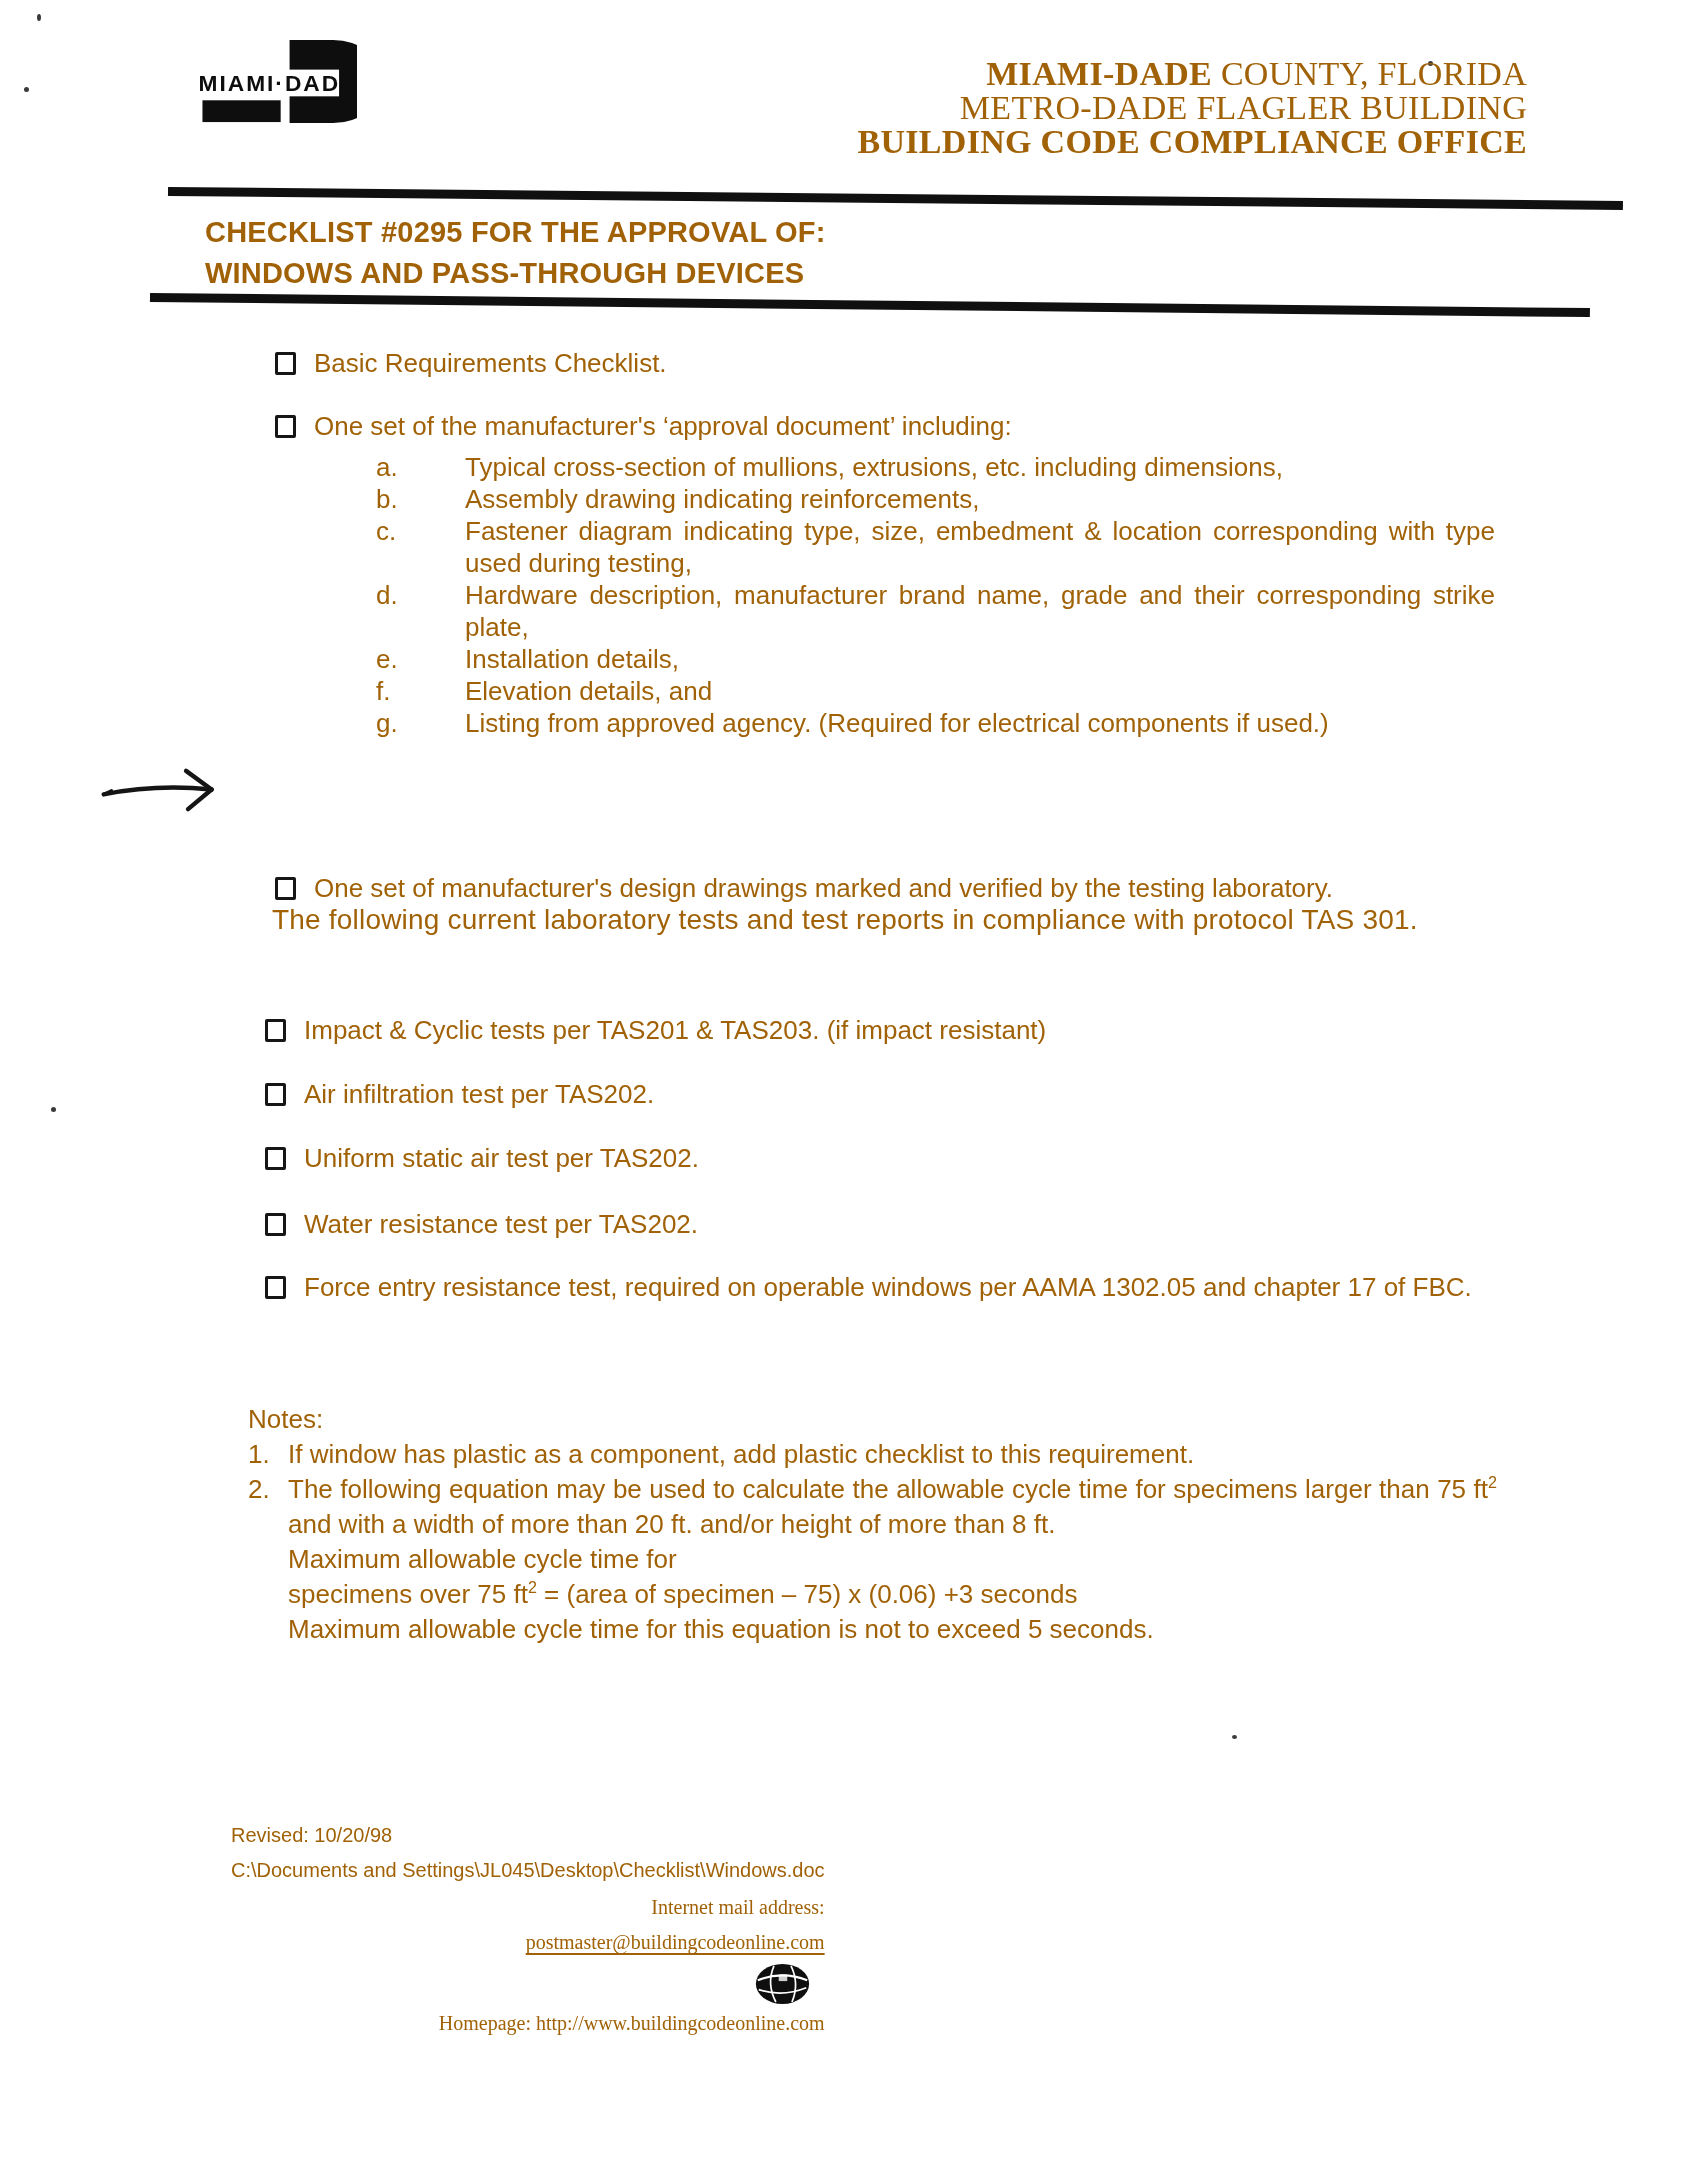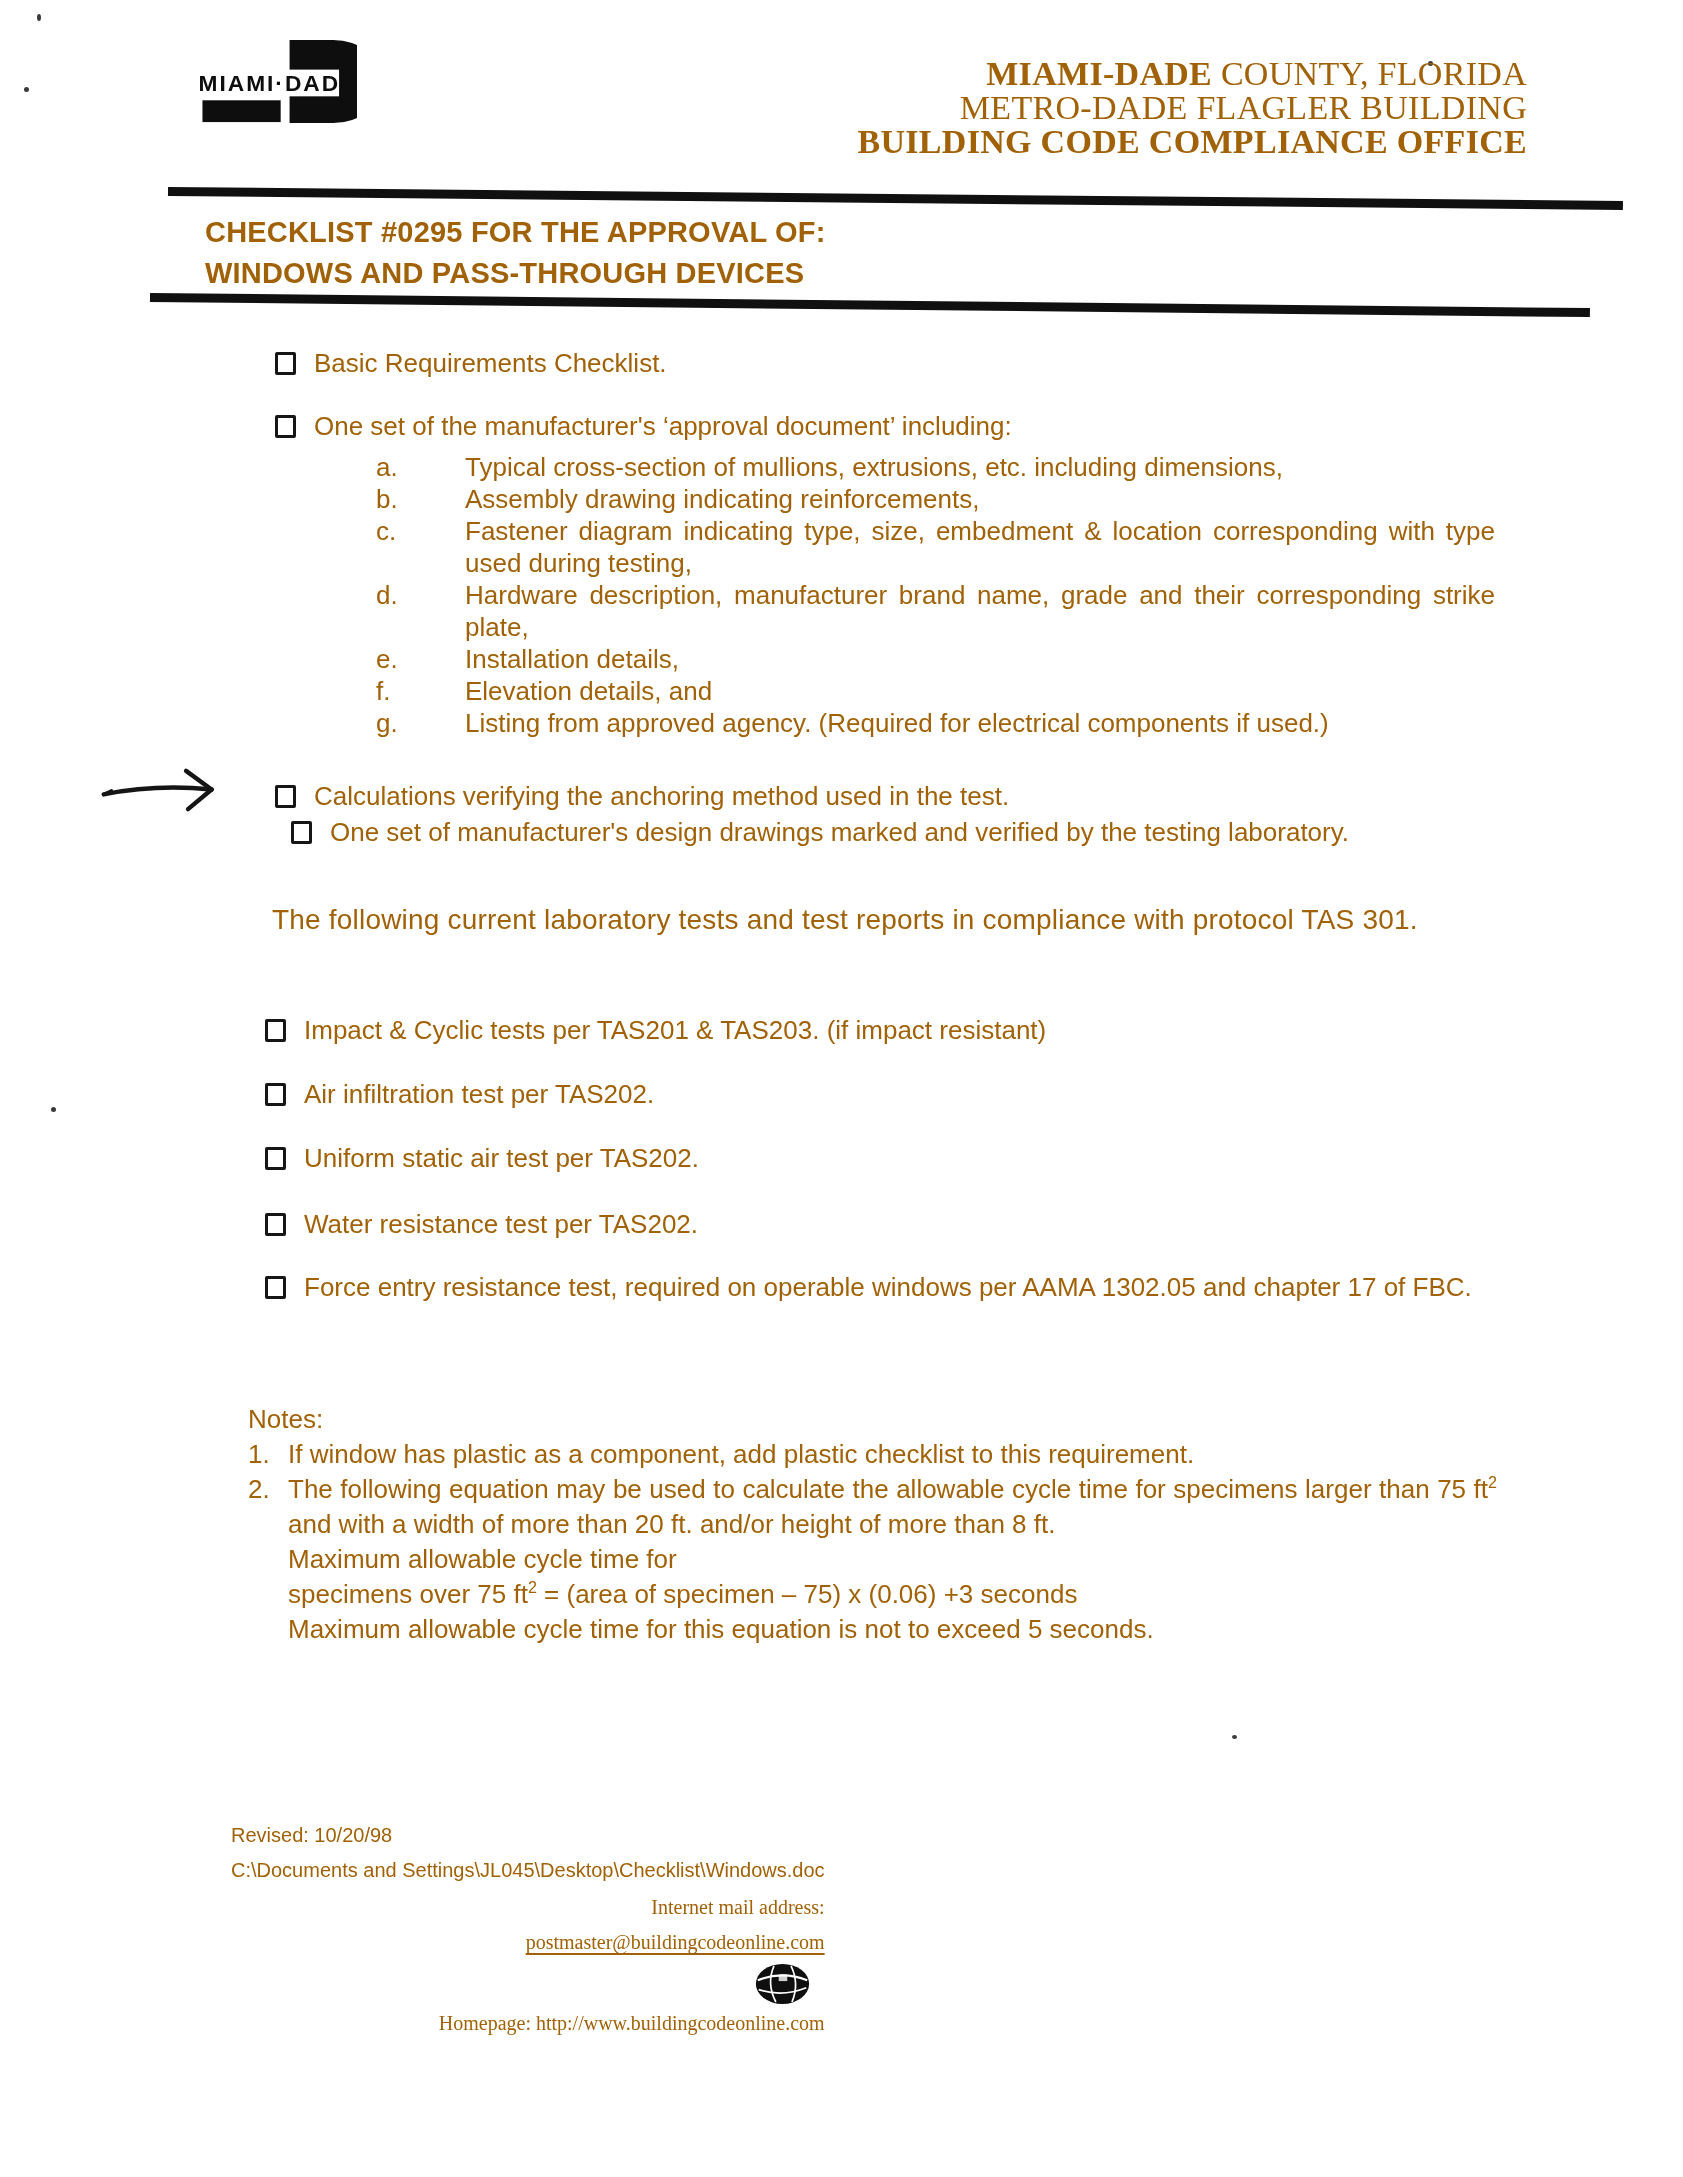--- a/index.html
+++ b/index.html
@@ -124,26 +124,22 @@
 
   <div class="abs arrow">
     <svg width="131" height="51" viewBox="0 0 132 52">
       <path d="M4 31 C34 25 74 22 114 26" stroke="#151515" stroke-width="4.5" fill="none" stroke-linecap="round"></path>
       <path d="M114 26 L88 7" stroke="#151515" stroke-width="4.5" fill="none" stroke-linecap="round"></path>
       <path d="M114 26 L90 46" stroke="#151515" stroke-width="4.5" fill="none" stroke-linecap="round"></path>
       <path d="M4 31 l8 -4" stroke="#151515" stroke-width="3" fill="none" stroke-linecap="round"></path>
     </svg>
   </div>
 
-  <div class="abs check-row" style="left:275px; top:780px; width:1218px;">
-    <span class="cb"></span>
-    <span class="txt">Calculations verifying the anchoring method used in the test.</span>
-  </div>
-
-  <div class="abs check-row" style="left:275px; top:816px; width:1228px;margin-left:16px;">
+
+  <div class="abs check-row" style="left:275px; top:872px; width:1228px;">
     <span class="cb"></span>
     <span class="txt">One set of manufacturer's design drawings marked and verified by the testing laboratory.</span>
   </div>
 
   <div class="abs bold-heading">The following current laboratory tests and test reports in compliance with protocol TAS 301.</div>
 
   <div class="abs check-row" style="left:265px; top:1014px; width:1228px;">
     <span class="cb"></span>
     <span class="txt">Impact &amp; Cyclic tests per TAS201 &amp; TAS203. (if impact resistant)</span>
   </div>

